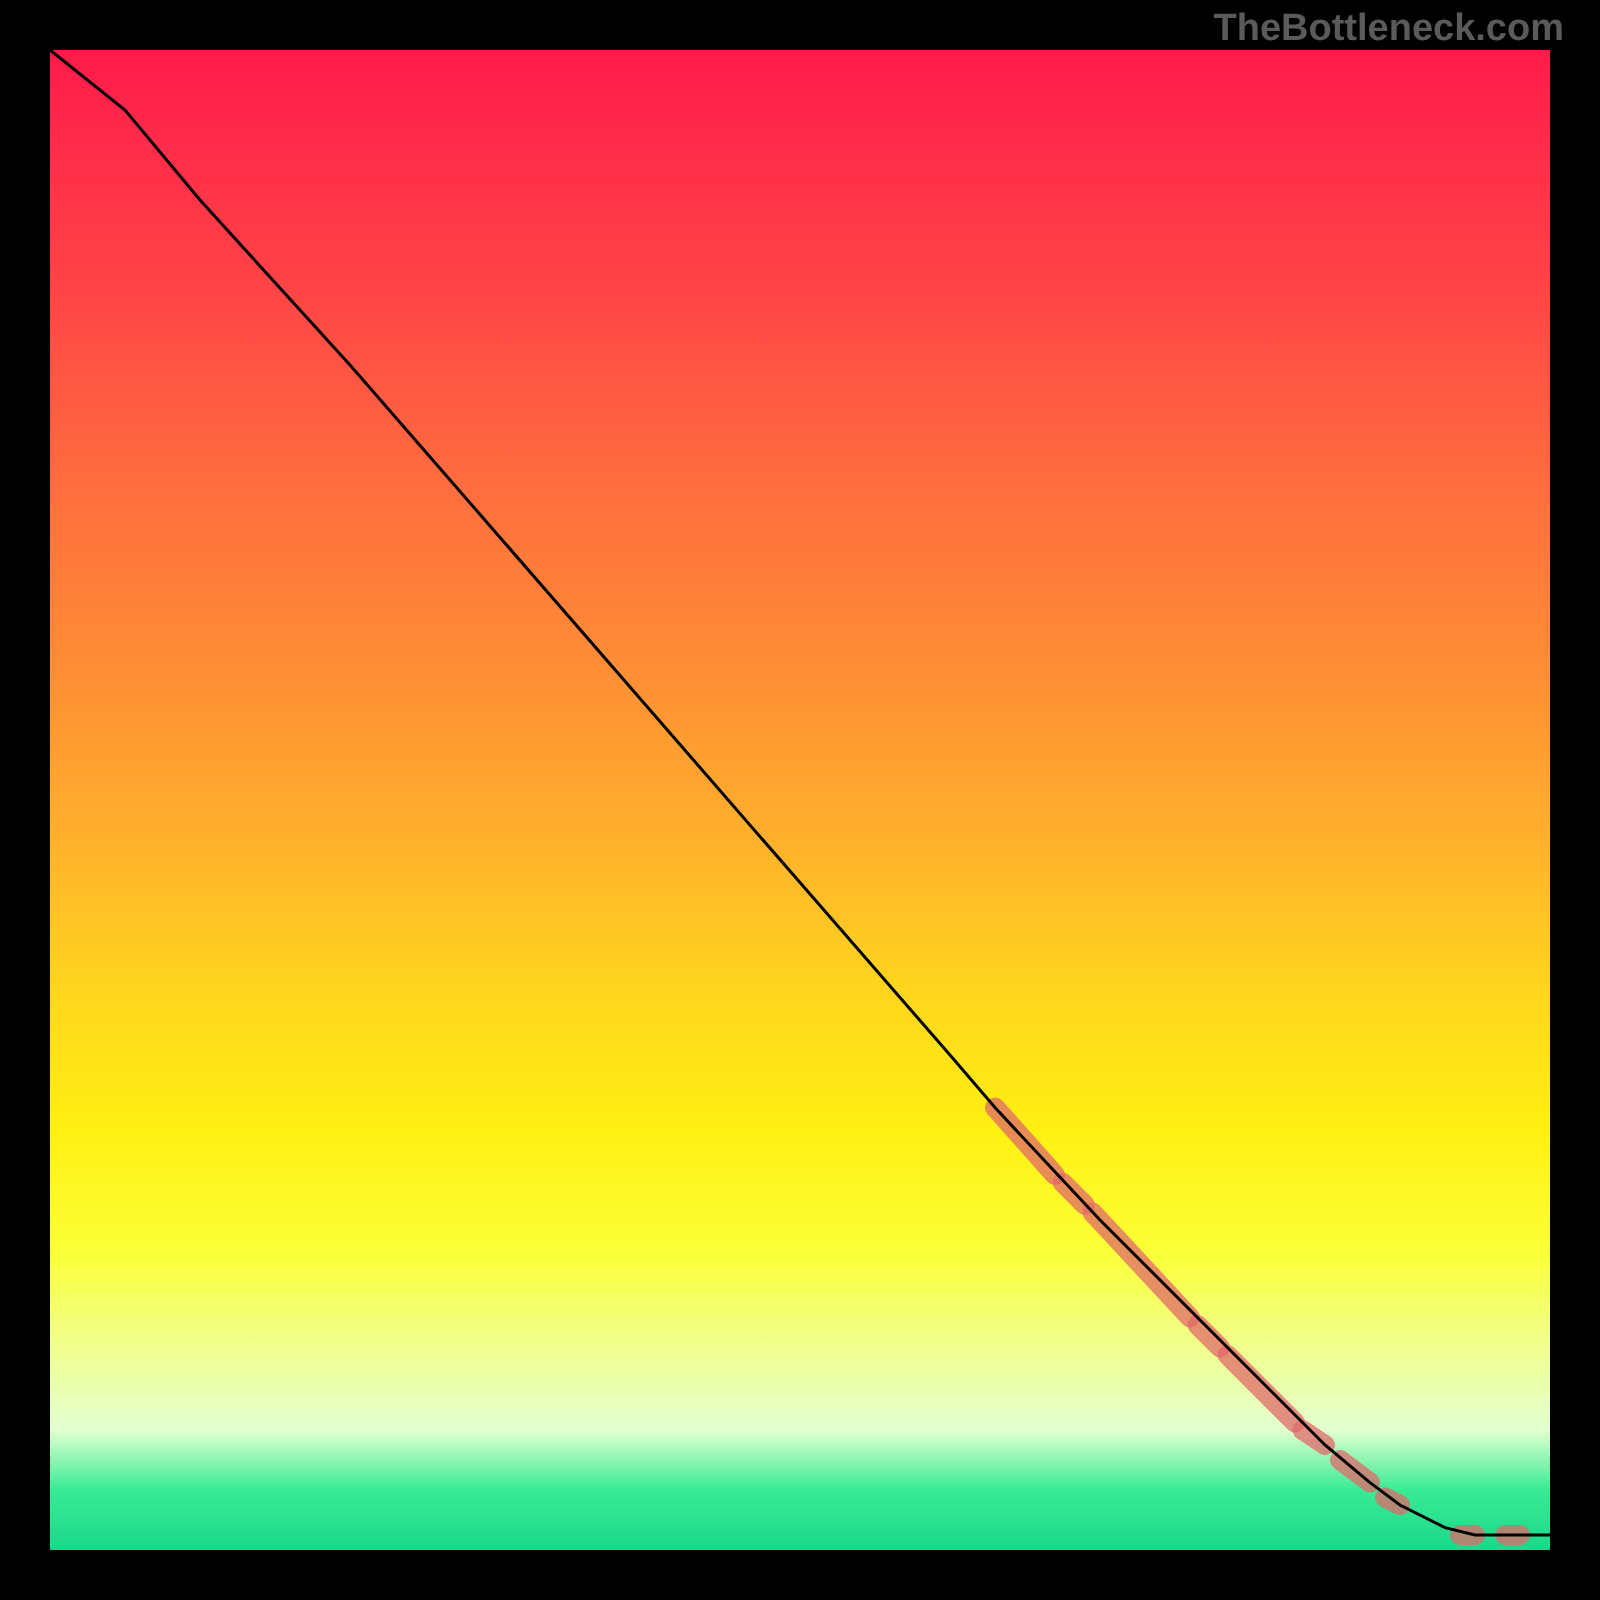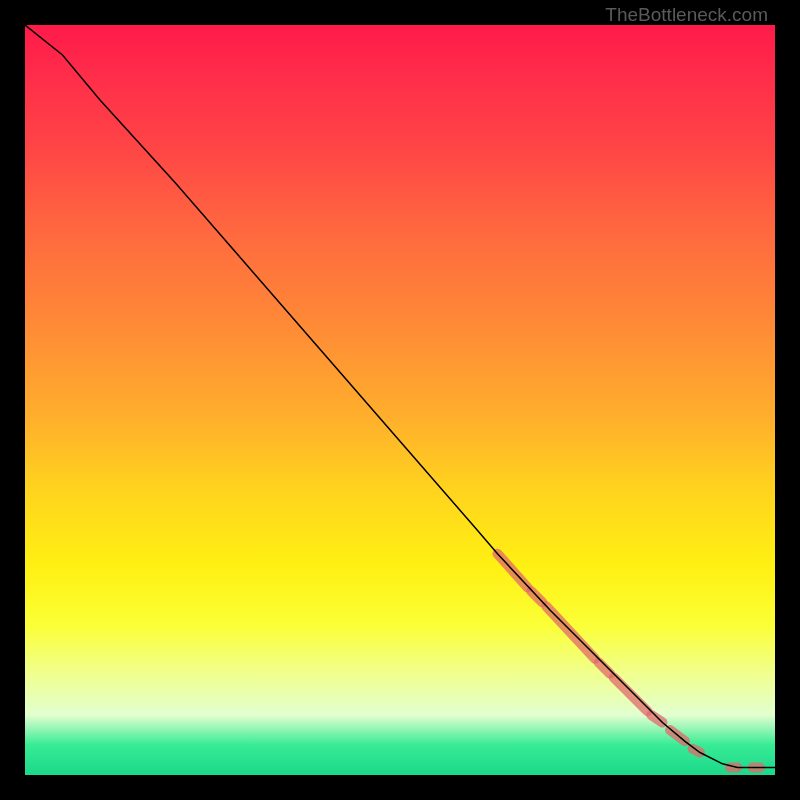--- a/index.html
+++ b/index.html
@@ -12,24 +12,24 @@
     overflow: hidden;
   }
   .container {
     width: 800px;
     height: 800px;
     position: relative;
   }
   .watermark {
     position: absolute;
     top: 4px;
-    right: 32px;
+    right: 18px;
     color: #5a5a5a;
     font-size: 19px;
-    font-weight: 400;
+    font-weight: 700;
     z-index: 10;
     text-align: center;
   }
   .plot-area {
     position: absolute;
     left: 25px;
     top: 25px;
     width: 750px;
     height: 750px;
     overflow: hidden;

